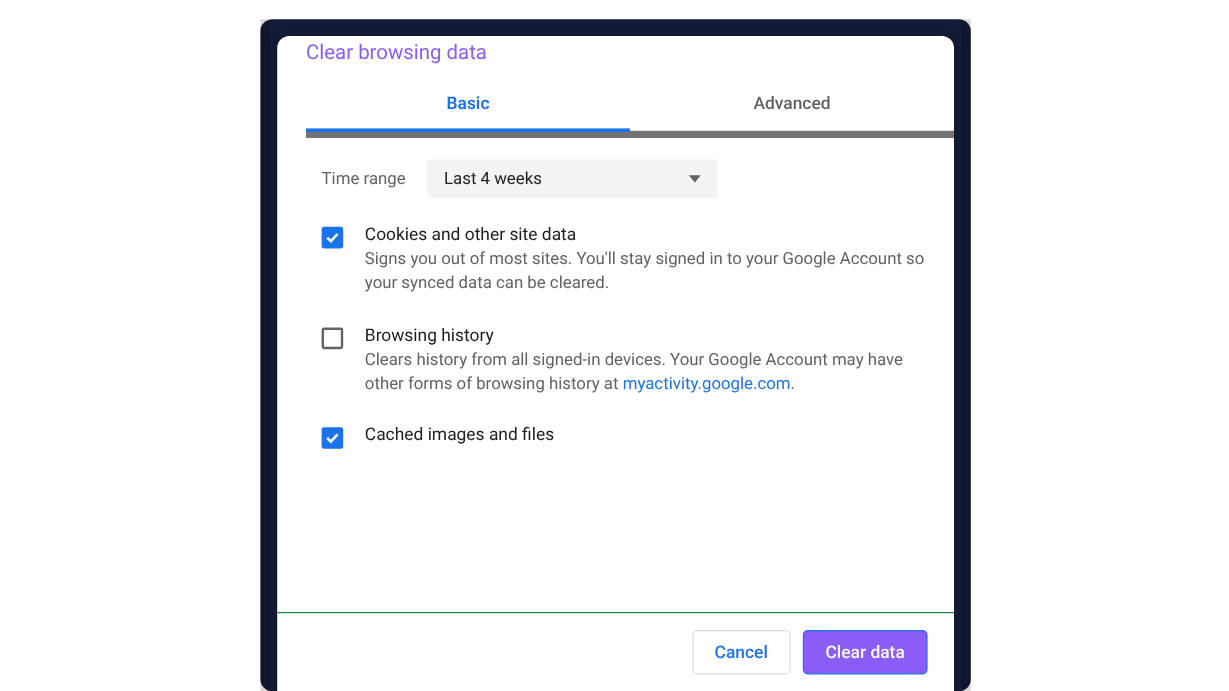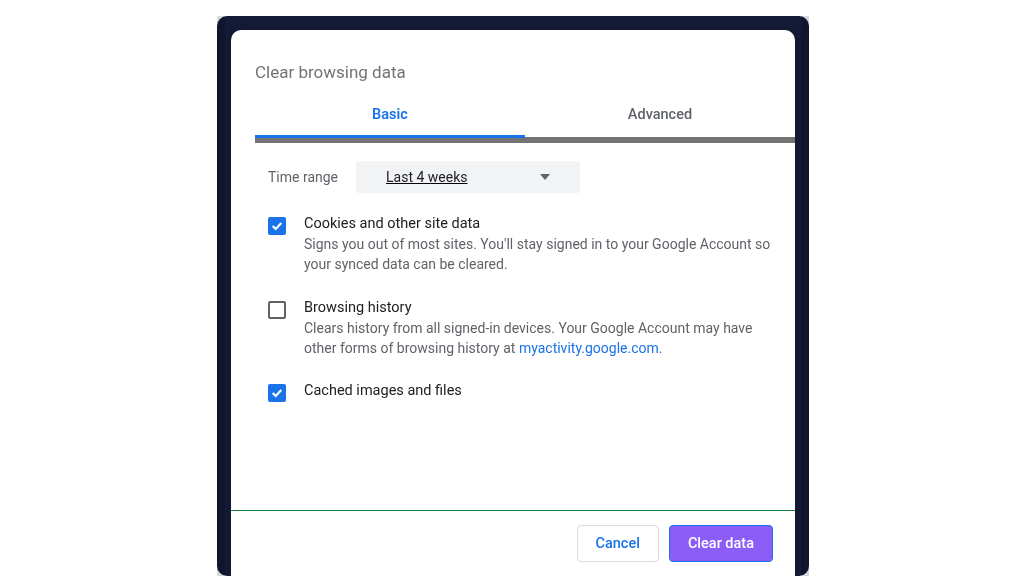--- a/index.html
+++ b/index.html
@@ -1,28 +1,28 @@
 <!DOCTYPE html>
 <html><head>
 <meta charset="utf-8">
 <style>
   * { box-sizing: border-box; }
   html, body { margin:0; padding:0; width:1024px; height:576px; font-family: Roboto, Arial, sans-serif; background:#fff; }
   .outer { position:absolute; left:217px; top:16px; width:592px; height:560px; background:#141b37; border-radius:10px; padding:4px 6px 0 6px; }
   .leftbg { position:absolute; left:0; top:0; width:8px; bottom:0; background:rgba(0,0,0,0.15); }
   .rightbg { position:absolute; right:0; top:0; width:8px; bottom:0; background:rgba(0,0,0,0.15); }
   .dialog { position:absolute; left:14px; right:14px; top:14px; bottom:0; background:#fff; border-radius:10px 10px 0 0; box-shadow:0 2px 10px rgba(0,0,0,0.2); overflow:hidden; display:flex; flex-direction:column; }
-  .title { padding:32px 24px 14px 24px; font-size:17px; color:#737373; }
+  .title { padding:4px 24px 14px 24px; font-size:17px; color:#8b5cf6; }
   .tabs { display:flex; border-bottom:6px solid #737373;margin-left:24px; }
   .tab { flex:1; text-align:center; padding:10px 0 12px 0; font-size:14.5px; color:#5f6368; cursor:pointer; font-weight:500; }
   .tab.active { color:#1a73e8; font-weight:600; border-bottom:3px solid #1a73e8; margin-bottom:-1px; }
   .content { padding:18px 24px 0 24px; flex:1;margin-left:13px; }
   .timerow { display:flex; align-items:center; margin-bottom:22px; }
   .timelabel { color:#5f6368; font-size:14px; margin-right:18px; }
-  .select { display:flex; align-items:center; justify-content:space-between; background:#f1f3f4; padding:8px 30px; width:224px; border-radius:3px; cursor:pointer;text-decoration:underline; }
+  .select { display:flex; align-items:center; justify-content:space-between; background:#f1f3f4; padding:8px 14px; width:242px; border-radius:3px; cursor:pointer; }
   .select-text { font-size:14px; color:#202124; }
   .tri { width:0; height:0; border-left:5px solid transparent; border-right:5px solid transparent; border-top:6px solid #5f6368; }
   .item { display:flex; margin-bottom:24px; }
   .cb { width:18px; height:18px; flex:none; margin-top:2px; border:2px solid #5f6368; border-radius:2px; display:flex; align-items:center; justify-content:center; cursor:pointer; }
   .cb.checked { background:#1a73e8; border-color:#1a73e8; }
   .check { width:12px; height:12px; }
   .check path { stroke:#fff; stroke-width:2.5; fill:none; }
   .txt { margin-left:18px; }
   .it-title { font-size:14.5px; color:#202124; margin-bottom:2px; }
   .it-desc { font-size:14px; color:#5f6368; line-height:1.45; }

